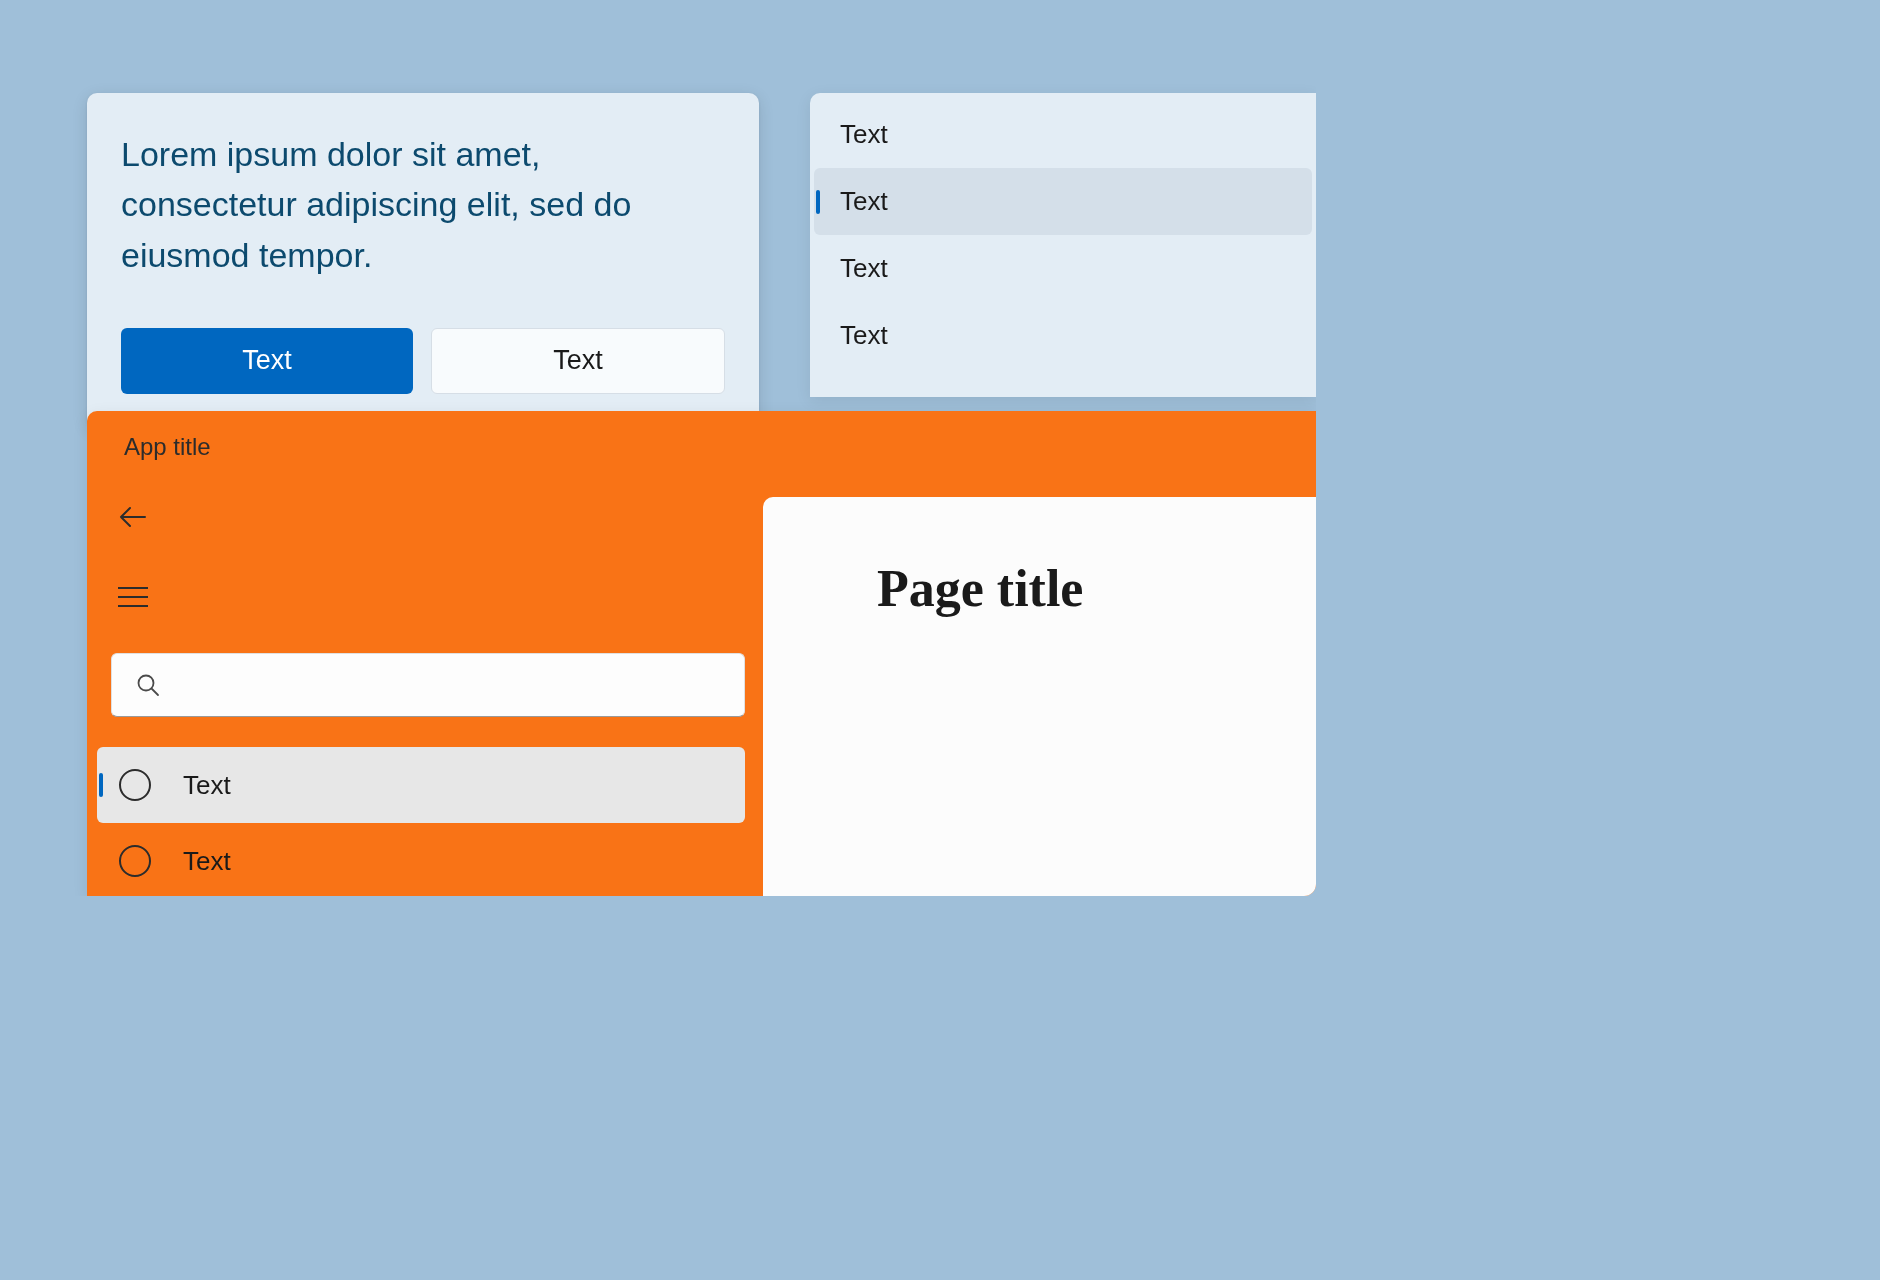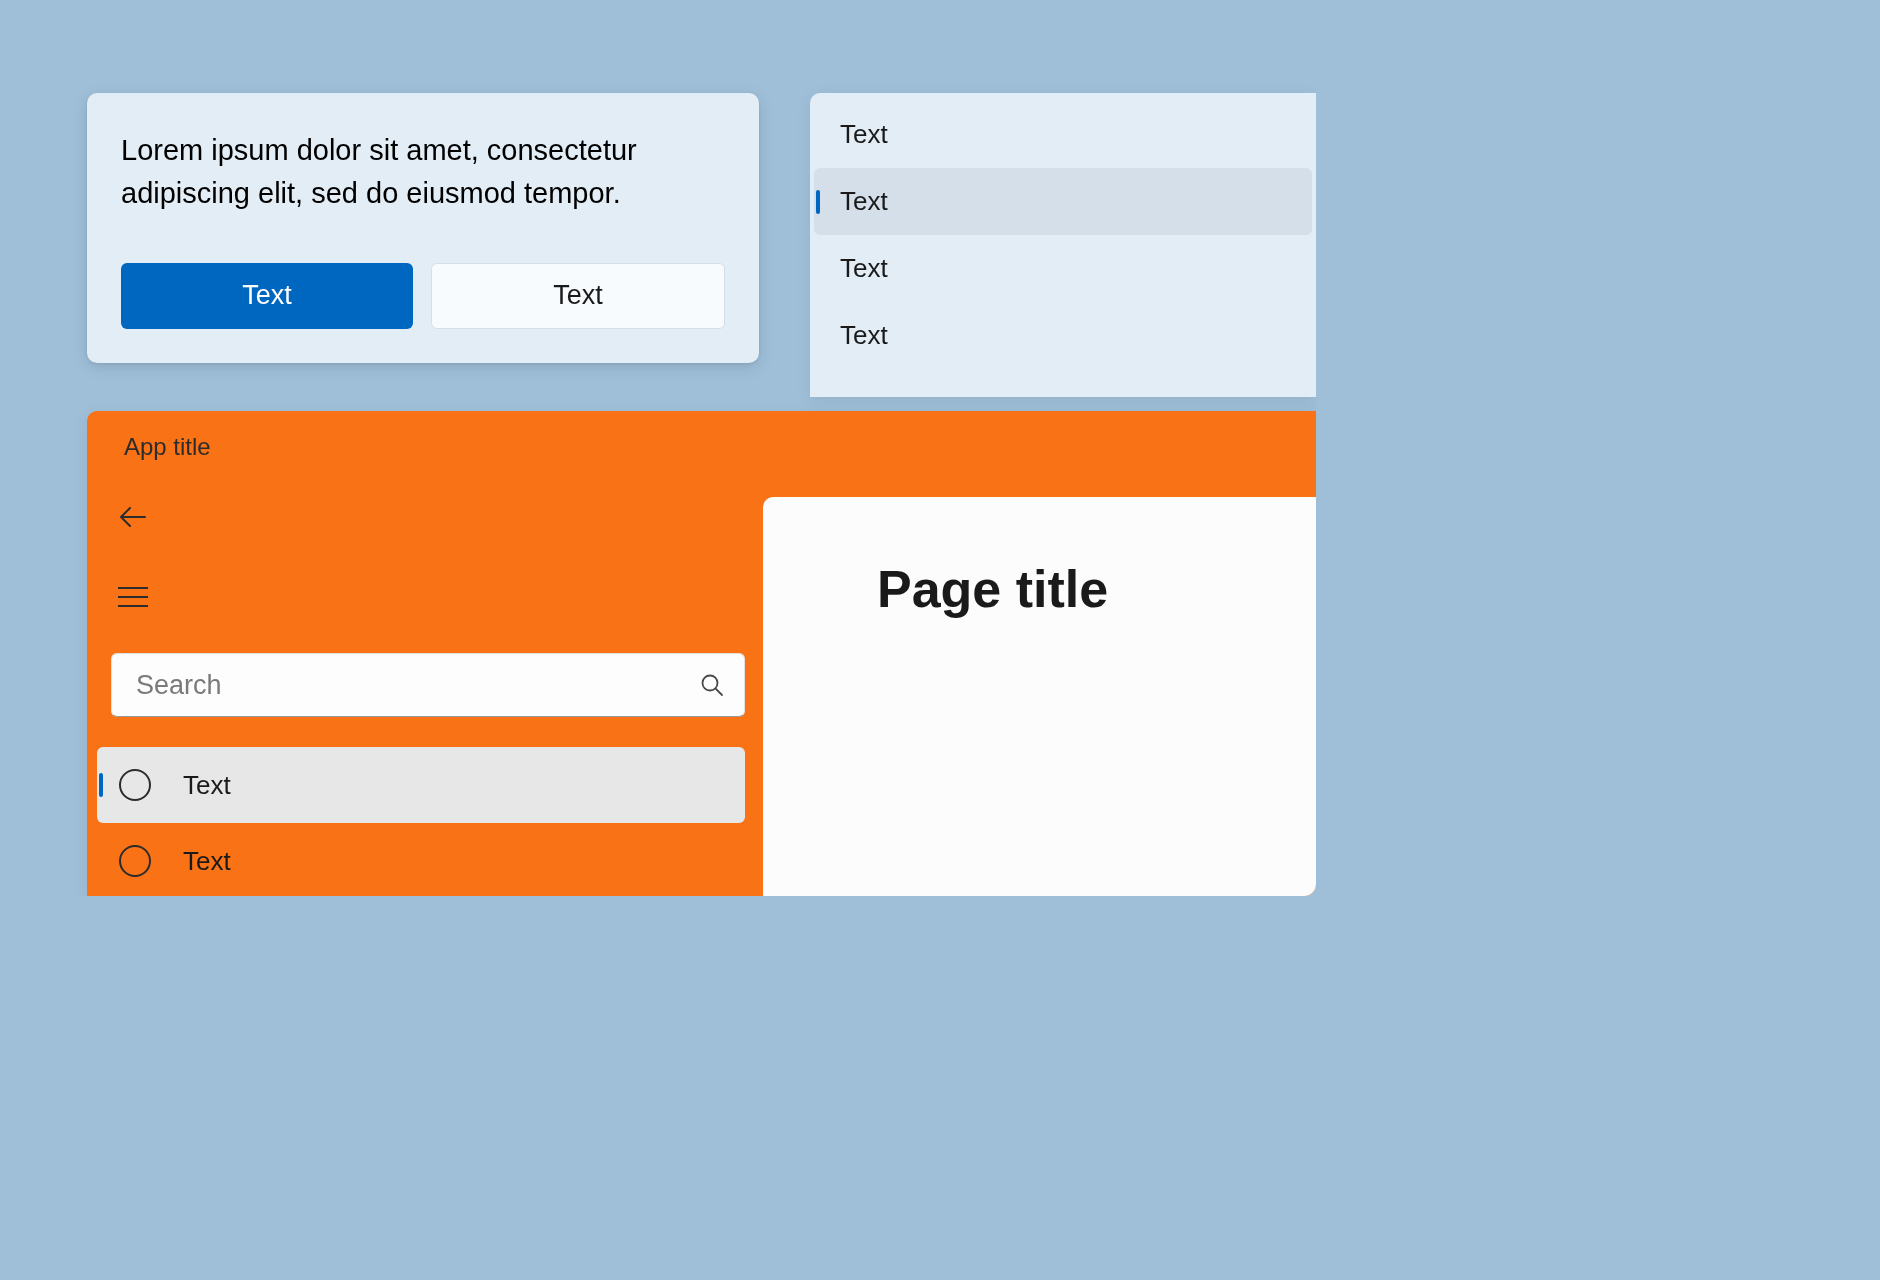--- a/index.html
+++ b/index.html
@@ -22,22 +22,22 @@
       position: absolute;
       top: 93px;
       left: 87px;
       width: 672px;
       background: #e3edf5;
       border-radius: 10px;
       padding: 36px 34px 34px 34px;
       box-shadow: 0 4px 16px rgba(0,0,0,0.12), 0 1px 3px rgba(0,0,0,0.08);
     }
     .dialog-text {
-      font-size: 29px;
-      color: #000000;
+      font-size: 34px;
+      color: #0c4a6e;
       line-height: 1.48;
     }
     .dialog-buttons {
       display: flex;
       gap: 18px;
       margin-top: 48px;
     }
     .btn {
       flex: 1;
       height: 66px;
@@ -214,20 +214,21 @@
     .content {
       flex: 1;
       background: #fcfcfc;
       border-top-left-radius: 10px;
       padding: 62px 0 0 114px;
     }
     .page-title {
       font-size: 52px;
       font-weight: 600;
       color: #1a1a1a;
+      font-family: Liberation Serif, serif;
     }
   </style>
 </head>
 <body>
 
 <div class="dialog">
   <p class="dialog-text">Lorem ipsum dolor sit amet, consectetur adipiscing elit, sed do eiusmod tempor.</p>
   <div class="dialog-buttons">
     <button class="btn btn-primary">Text</button>
     <button class="btn btn-secondary">Text</button>
@@ -259,21 +260,20 @@
         </svg>
       </div>
       <div class="hamburger-btn">
         <svg width="30" height="22" viewBox="0 0 30 22" fill="none">
           <line x1="0" y1="2" x2="30" y2="2" stroke="#2c2c2c" stroke-width="2" stroke-linecap="round"></line>
           <line x1="0" y1="11" x2="30" y2="11" stroke="#2c2c2c" stroke-width="2" stroke-linecap="round"></line>
           <line x1="0" y1="20" x2="30" y2="20" stroke="#2c2c2c" stroke-width="2" stroke-linecap="round"></line>
         </svg>
       </div>
       <div class="search-box">
-        <input class="search-input" type="text" placeholder="Search" style="">
         <svg class="search-icon" width="24" height="24" viewBox="0 0 24 24" fill="none">
           <circle cx="10" cy="10" r="7.5" stroke="#4a4a4a" stroke-width="1.8"></circle>
           <line x1="16" y1="16" x2="22" y2="22" stroke="#4a4a4a" stroke-width="1.8" stroke-linecap="round"></line>
         </svg>
       </div>
       <div class="nav-list">
         <div class="nav-item selected">
           <span class="nav-circle"></span>
           <span class="nav-label">Text</span>
         </div>

